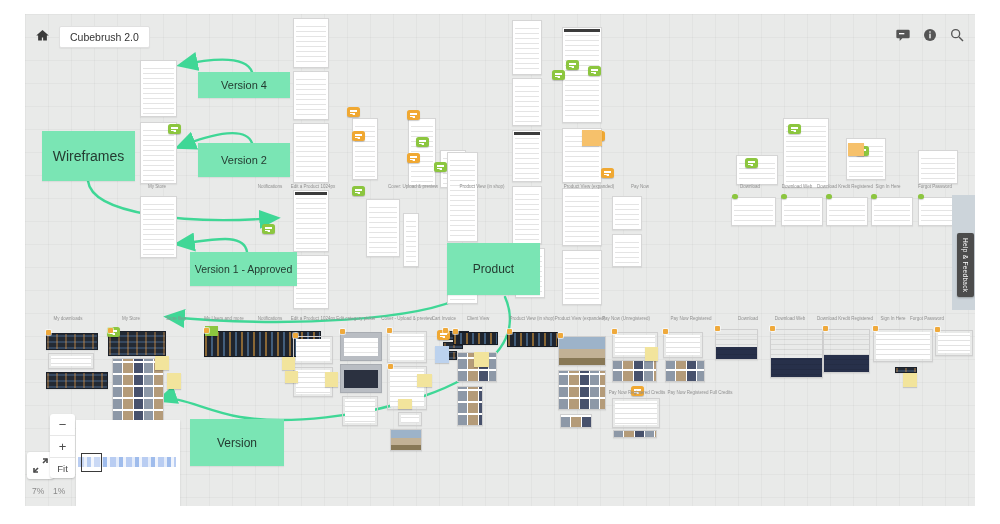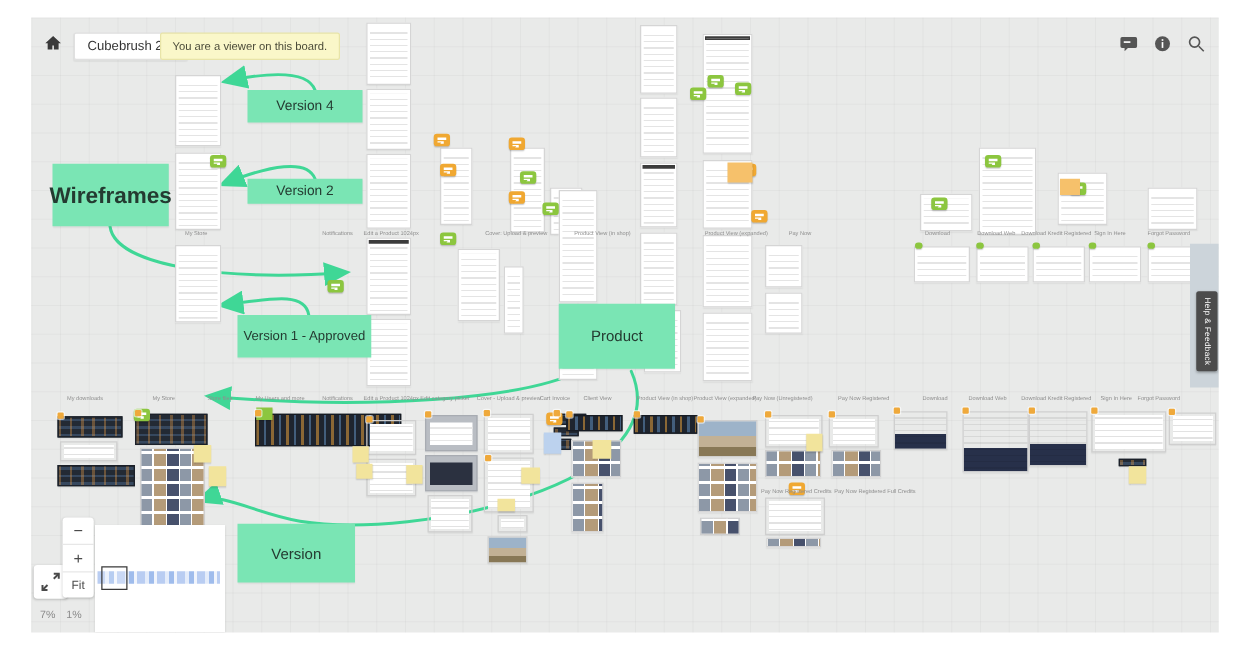--- a/index.html
+++ b/index.html
@@ -384,35 +384,34 @@
         <div class="cap" style="left: 601px; top: 303px;">Pay Now (Unregistered)</div>
         <div class="cap" style="left: 666px; top: 303px;">Pay Now Registered</div>
         <div class="cap" style="left: 723px; top: 303px;">Download</div>
         <div class="cap" style="left: 765px; top: 303px;">Download Web</div>
         <div class="cap" style="left: 820px; top: 303px;">Download Kredit Registered</div>
         <div class="cap" style="left: 868px; top: 303px;">Sign In Here</div>
         <div class="cap" style="left: 902px; top: 303px;">Forgot Password</div>
         <div class="cap" style="left: 612px; top: 377px;">Pay Now Registered Credits</div>
         <div class="cap" style="left: 675px; top: 377px;">Pay Now Registered Full Credits</div>
         <div class="clabel" style="left: 173px; top: 58px; width: 92px; height: 26px; background: rgb(122, 229, 180); font-size: 11px;">Version 4</div>
-        <div class="clabel" style="left: 17px; top: 117px; width: 93px; height: 50px; background: rgb(122, 229, 180); font-size: 18px; font-weight: bold;">Wireframes</div>
-        <div class="clabel" style="left: 173px; top: 129px; width: 92px; height: 20px; background: rgb(122, 229, 180); font-size: 11px;">Version 2</div>
+        <div class="clabel" style="left: 17px; top: 117px; width: 93px; height: 50px; background: rgb(122, 229, 180); font-size: 14px;">Wireframes</div>
+        <div class="clabel" style="left: 173px; top: 129px; width: 92px; height: 34px; background: rgb(122, 229, 180); font-size: 11px;">Version 2</div>
         <div class="clabel" style="left: 165px; top: 238px; width: 107px; height: 34px; background: rgb(122, 229, 180); font-size: 10.5px;">Version 1 - Approved</div>
         <div class="clabel" style="left: 422px; top: 229px; width: 93px; height: 52px; background: rgb(122, 229, 180); font-size: 12px;">Product</div>
         <div class="clabel" style="left: 165px; top: 405px; width: 94px; height: 47px; background: rgb(122, 229, 180); font-size: 12px;">Version</div>
         <div class="graypanel" style="left: 927px; top: 181px; width: 23px; height: 115px;"></div>
       </div>
 
     <div class="homebtn">
       <svg width="15" height="15" viewBox="0 0 24 24">
           <path fill="#3a3a3a" d="M12 3L2 12h3v8h6v-5h2v5h6v-8h3z"></path>
         </svg>
     </div>
     <div class="titlebox">Cubebrush 2.0</div>
-    <div class="banner">You are a viewer on this board.</div>
     <div class="topicons">
       <span class="ticon">
         <svg width="16" height="16" viewBox="0 0 24 24">
             <path fill="#555" d="M4 4h16a2 2 0 0 1 2 2v9a2 2 0 0 1-2 2h-9l-4 4v-4H4a2 2 0 0 1-2-2V6a2 2 0 0 1 2-2z"></path>
             <rect x="6" y="9" width="8" height="2" fill="#fff"></rect>
           </svg>
       </span>
       <span class="ticon">
         <svg width="16" height="16" viewBox="0 0 24 24">
             <circle cx="12" cy="12" r="9" fill="#555"></circle>

